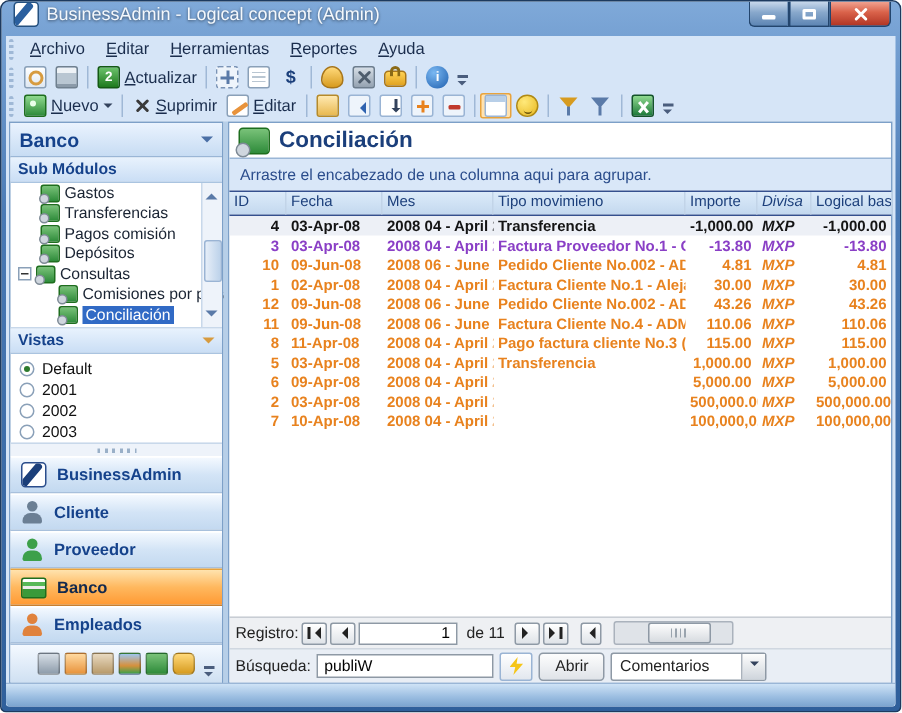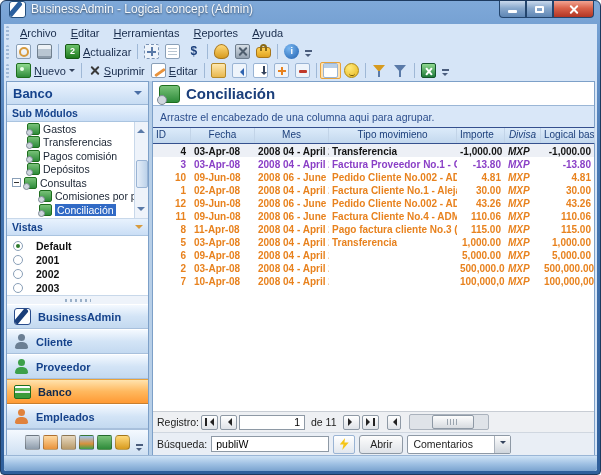--- a/index.html
+++ b/index.html
@@ -100,21 +100,21 @@
   .tico{width:11px;height:10px;background:linear-gradient(#79c279,#2e8b3a);border:1px solid #1e6e1e;border-radius:2px;flex:0 0 auto;position:relative;}
   .tico::after{content:"";position:absolute;left:-2px;bottom:-2px;width:5px;height:5px;border-radius:50%;background:#cfd6de;border:1px solid #7e8a96;}
   .titem .sel-label{background:#316ac5;color:#fff;padding:0 2px;}
   .expander{width:9px;height:9px;border:1px solid #8aa0b8;background:#fff;position:relative;flex:0 0 auto;box-sizing:border-box;}
   .expander::after{content:"";position:absolute;left:1px;top:3px;width:5px;height:1px;background:#333;}
   .tscroll{position:absolute;right:0;top:0;bottom:0;width:13px;background:#eef3fa;border-left:1px solid #c8d8ea;}
   .tarrow{position:absolute;left:2px;width:0;height:0;border:4px solid transparent;}
   .tarrow.up{top:3px;border-bottom-color:#5a7aa8;} .tarrow.dnn{bottom:3px;border-top-color:#5a7aa8;}
   .tthumb{position:absolute;left:1px;top:38px;width:10px;height:26px;background:linear-gradient(90deg,#e6eef8,#bcd2ea);border:1px solid #9ab4d4;border-radius:2px;}
   .views{padding:3px 0 0 6px;font-size:10.5px;color:#111;}
-  .vrow{height:14px;display:flex;align-items:center;gap:13px;font-weight:bold;}
+  .vrow{height:14px;display:flex;align-items:center;gap:5px;font-weight:normal;}
   .radio{width:10px;height:10px;border:1px solid #8aa0b8;border-radius:50%;background:#fff;position:relative;flex:0 0 auto;box-sizing:border-box;}
   .radio.on::after{content:"";position:absolute;left:2px;top:2px;width:4px;height:4px;border-radius:50%;background:#2d7a2d;}
   .gripper{height:8px;background:#eef3fa;border-top:1px solid #c8d8ea;display:flex;align-items:center;justify-content:center;}
   .gripper::after{content:"";width:26px;height:3px;background:repeating-linear-gradient(90deg,#9ab0c8 0 2px,transparent 2px 5px);}
   .nav{flex:0 0 auto;}
   .nitem{height:23px;display:flex;align-items:center;gap:7px;padding:0 4px 0 7px;font-size:11px;font-weight:bold;color:#15428b;
     background:linear-gradient(#f4f9ff,#d3e4f6 50%,#c3d9f0);border-top:1px solid #fff;border-bottom:1px solid #a8c0dc;}
   .nitem.selected{background:linear-gradient(#ffe3ae,#ffb85e 50%,#ff9a34);border-top:1px solid #e8a33c;border-bottom:1px solid #c87f2f;color:#13294d;}
   .person{width:15px;height:15px;position:relative;flex:0 0 auto;}
   .person::before{content:"";position:absolute;top:0;left:4px;width:7px;height:7px;border-radius:50%;background-color:currentColor;}
@@ -131,21 +131,21 @@
   .sic.book{background:linear-gradient(#79c279,#2e8b3a);} .sic.db{background:linear-gradient(#ffd97a,#d79b1f);border-radius:4px;}
   
   .vsplit{position:absolute;left:143px;top:0;bottom:0;width:3px;background:#b7cfe8;}
   .main{position:absolute;left:146px;right:0;top:0;bottom:0;background:#fff;border:1px solid #7da0c8;box-sizing:border-box;display:flex;flex-direction:column;}
   .m-head{height:23px;background:#fff;display:flex;align-items:center;gap:6px;padding:0 6px;border-bottom:1px solid #9ab6d6;}
   .tico-lg{width:19px;height:16px;background:linear-gradient(#79c279,#2e8b3a);border:1px solid #1e6e1e;border-radius:3px;position:relative;}
   .tico-lg::after{content:"";position:absolute;left:-3px;bottom:-3px;width:8px;height:8px;border-radius:50%;background:#cfd6de;border:1px solid #7e8a96;}
   .m-title{font-size:15px;font-weight:bold;color:#1b3f7b;}
   .groupby{height:21px;background:#d9e7f8;display:flex;align-items:center;padding:0 7px;font-size:10.5px;color:#2b4d8c;}
   .ghead{height:15px;display:flex;background:linear-gradient(#dcebfa,#c3d8ee);border-top:1px solid #35508e;border-bottom:1px solid #35508e;font-size:10px;color:#1c3f7b;}
-  .ghead .gc{border-right:1px solid #c2d4e8;box-sizing:border-box;text-align:center;}
+  .ghead .gc{border-right:1px solid #c2d4e8;box-sizing:border-box;}
   .gc{overflow:hidden;white-space:nowrap;padding:1px 3px 0 3px;box-sizing:border-box;flex:0 0 auto;}
   .c0{width:38px;text-align:right;padding-right:5px;} .c1{width:64px;} .c2{width:74px;} .c3{width:128px;}
   .c4{width:48px;text-align:right;padding-right:4px;} .c5{width:36px;font-style:italic;} .c6{width:54px;text-align:right;padding-right:4px;} .c7{flex:1 1 auto;}
   .ghead .c0,.ghead .c4,.ghead .c6{text-align:left;padding-left:3px;}
   .gbody{flex:1;overflow:hidden;background:#fff;}
   .grow{height:13px;display:flex;font-size:10px;font-weight:bold;align-items:center;}
   .grow.sel{background:#edf0f6;}
   .clr-black{color:#141414;} .clr-purple{color:#8a3fc6;} .clr-orange{color:#e8821e;}
   .recbar{height:20px;background:#eef0f3;border-top:1px solid #c8cdd4;display:flex;align-items:center;gap:2px;padding:0 4px;font-size:10.5px;color:#222;}
   .nbtn{width:17px;height:15px;background:linear-gradient(#fff,#dfe3e8);border:1px solid #8e99a5;border-radius:2px;display:flex;align-items:center;justify-content:center;gap:1px;box-sizing:border-box;}

